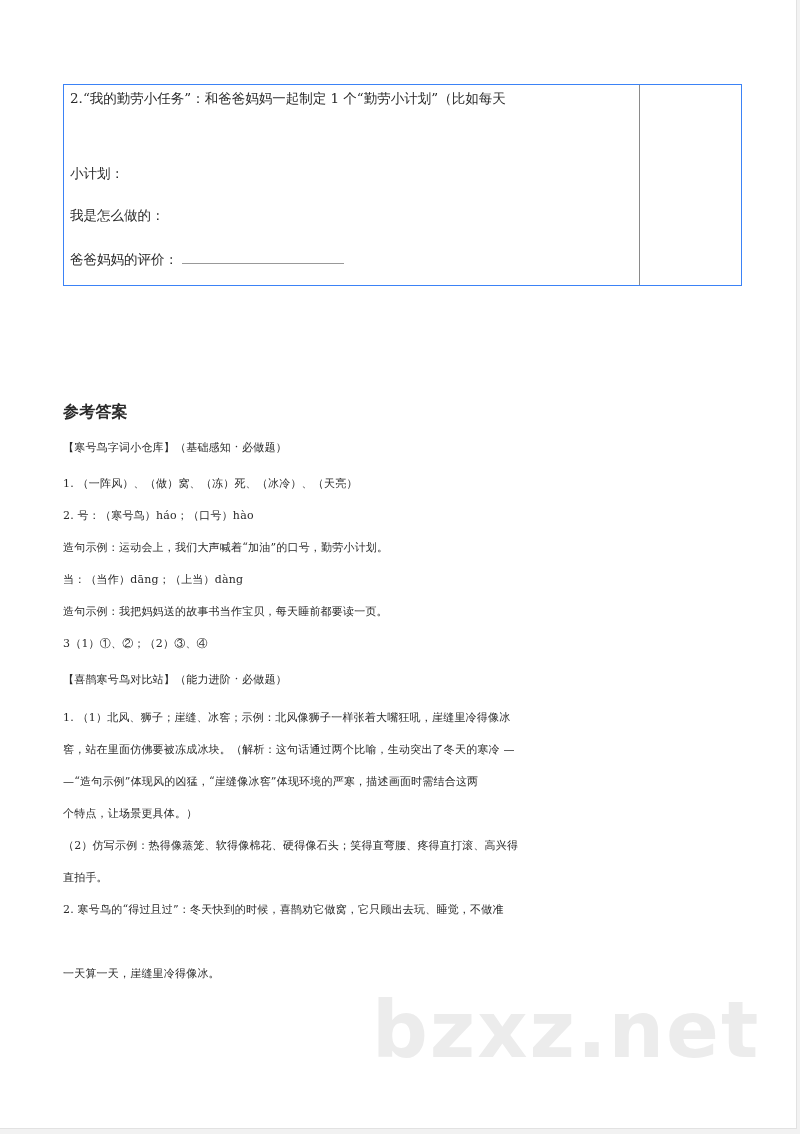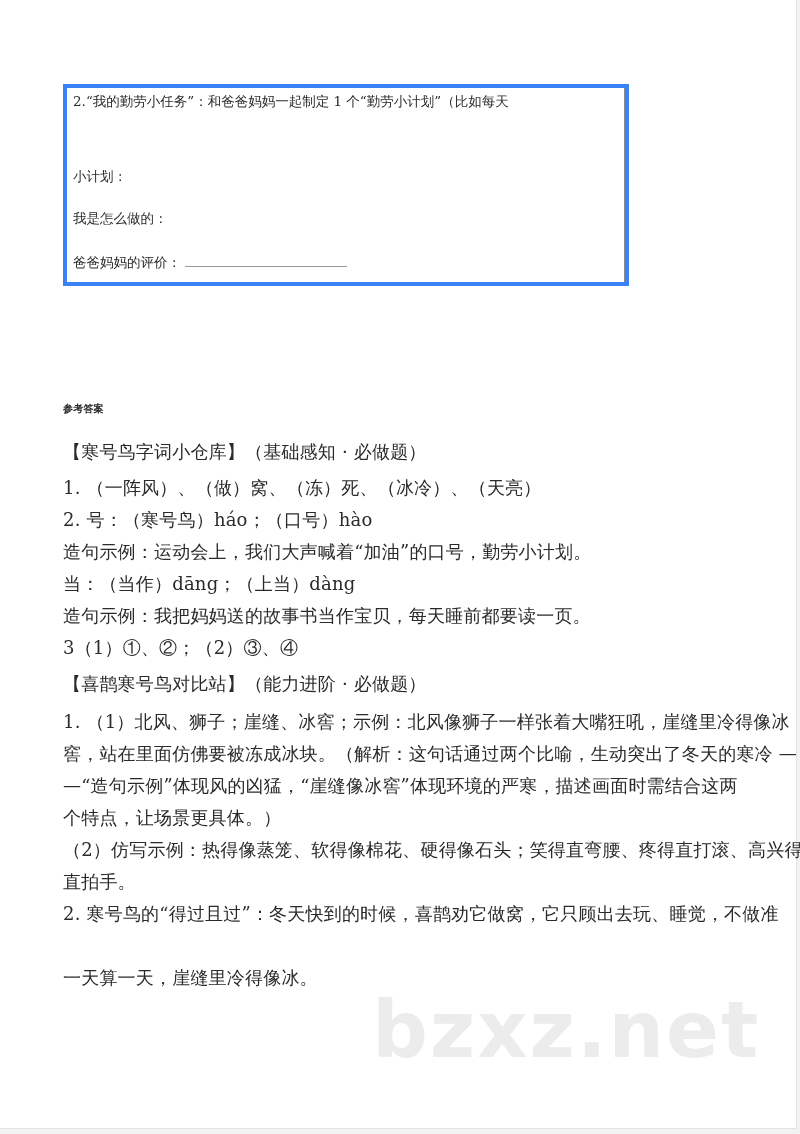--- a/index.html
+++ b/index.html
@@ -9,37 +9,37 @@
       font-family: "DejaVu Serif", "Liberation Serif", serif;
       color: #2a2a2a;
     }
     .page {
       position: absolute; left: 0; top: 0; width: 796px; height: 1128px;
       background: #ffffff;
       border-right: 1px solid #e2e2e2;
       border-bottom: 1px solid #e2e2e2;
     }
     .task-table {
-      position: absolute; left: 63px; top: 84px; width: 566px; height: 202px;
-      border: 4px solid #3b82f6; box-sizing: border-box;
+      position: absolute; left: 63px; top: 84px; width: 679px; height: 202px;
+      border: 1px solid #3b82f6; box-sizing: border-box;
       display: flex;
       justify-content: space-between;
     }
     .task-cell {
       width: 576px; border-right: 1px solid #8a8a8a; box-sizing: border-box;
       padding: 6px 0 0 6px; font-size: 13.5px;
     }
     .task-cell .line { position: absolute; left: 6px; white-space: nowrap; }
     .task-side { flex: 1; }
     .underline-field {
       display: inline-block; width: 162px; border-bottom: 1px solid #999;
       height: 14px; vertical-align: baseline; margin-left: 4px;
     }
-    .txt { position: absolute; left: 63px; font-size: 18px; white-space: nowrap; letter-spacing: 0.2px; }
-    .bold { font-weight: bold; font-family: "DejaVu Sans", "Liberation Sans", sans-serif; font-size: 10px; text-align: center; }
+    .txt { position: absolute; left: 63px; font-size: 11px; white-space: nowrap; letter-spacing: 0.2px; }
+    .bold { font-weight: bold; font-family: "DejaVu Sans", "Liberation Sans", sans-serif; font-size: 16px; text-align: center; }
     .watermark {
       position: absolute; left: 372px; top: 985px;
       font-family: "DejaVu Sans", "Liberation Sans", sans-serif;
       font-weight: bold; font-size: 78px; color: #ececec; letter-spacing: 2px;
     }
   </style>
 </head>
 <body>
 
 <div class="page">

